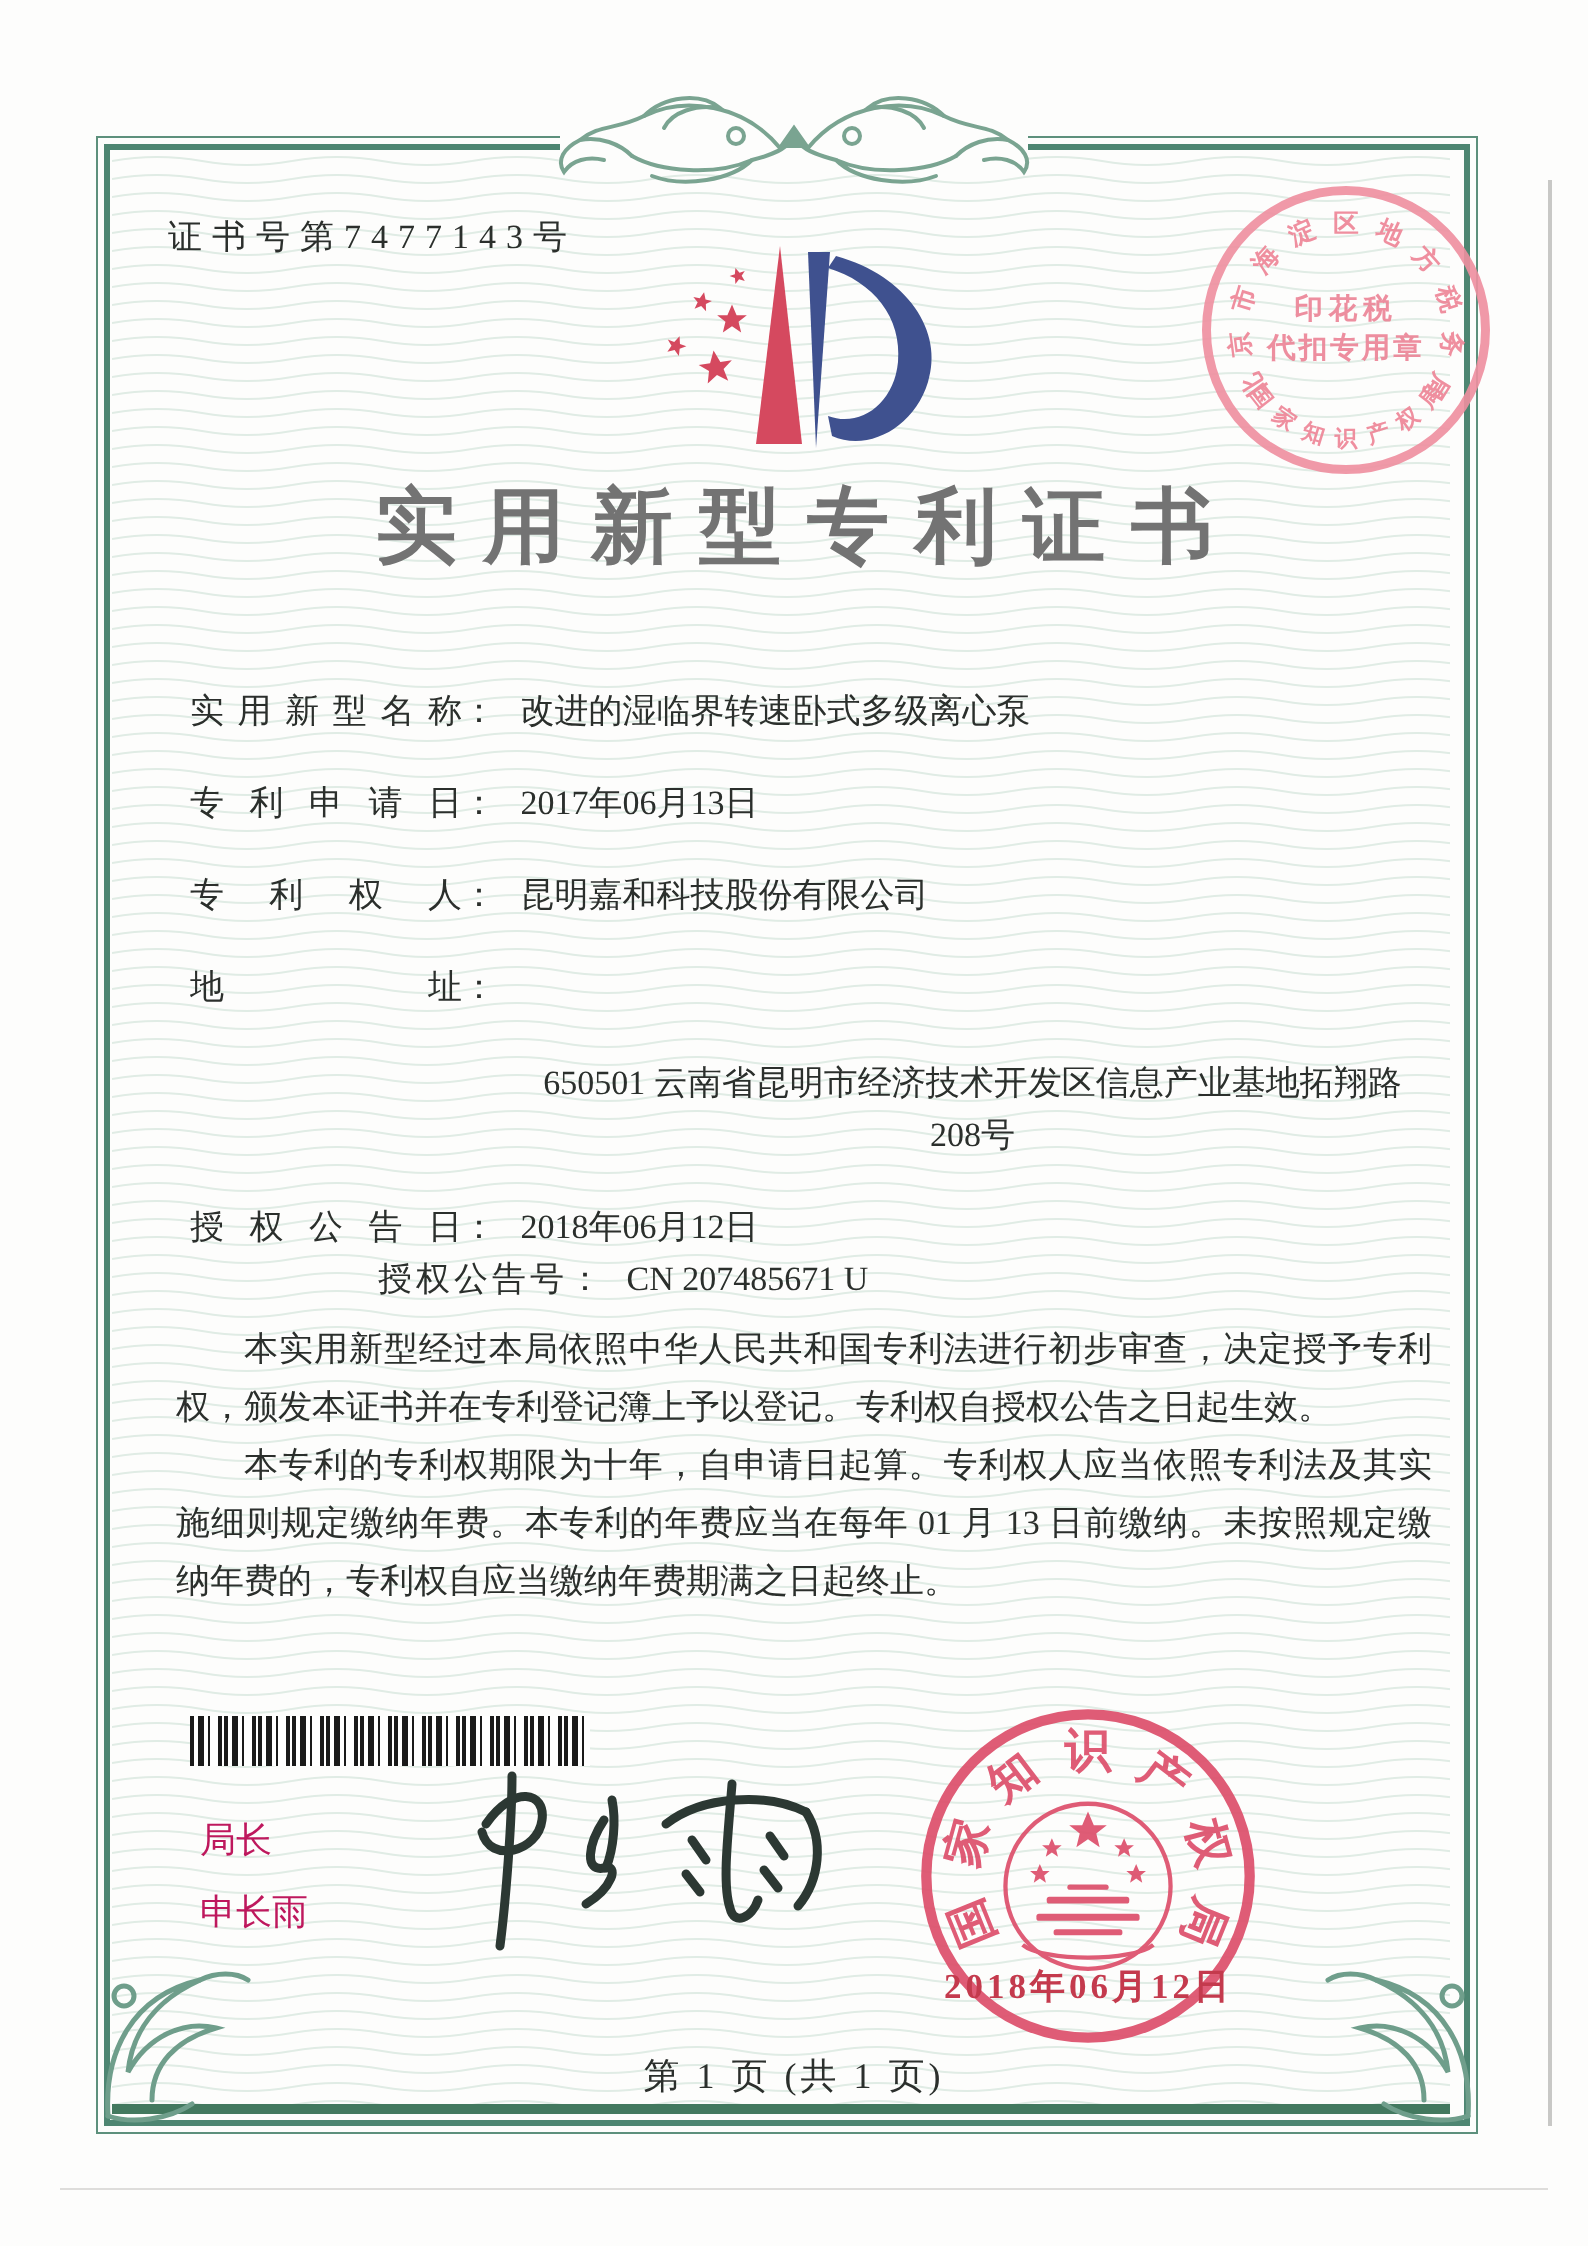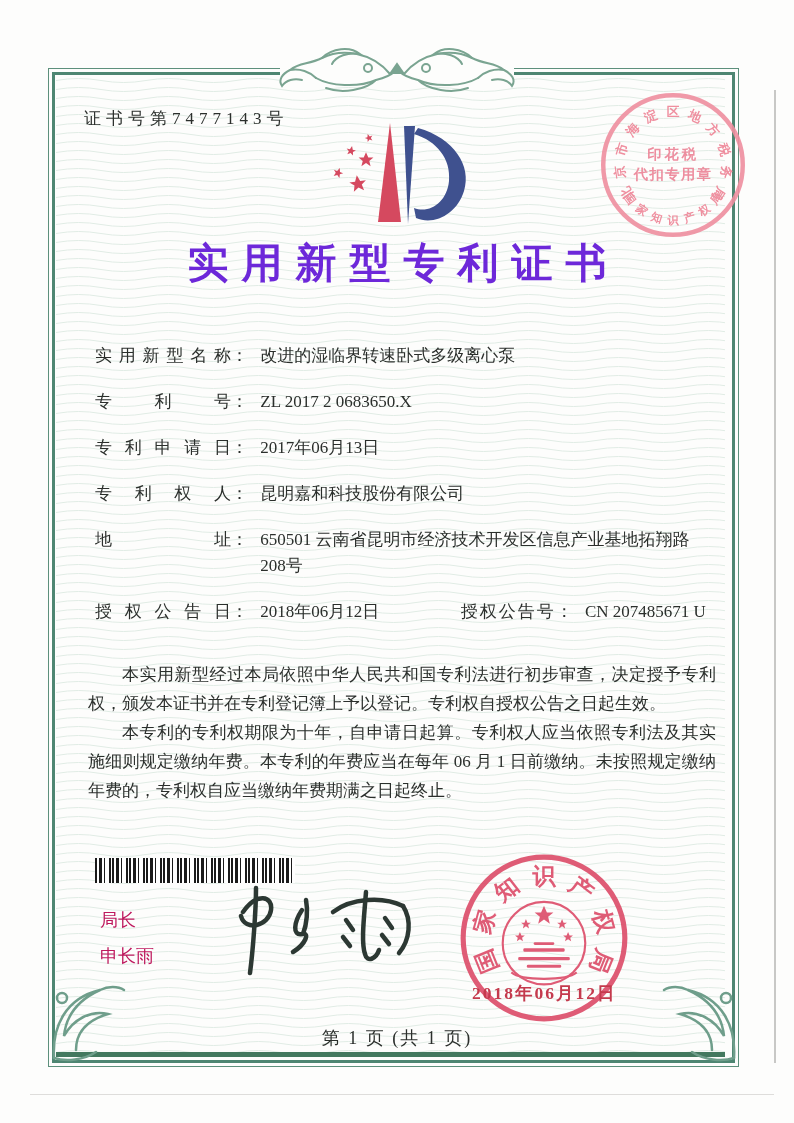--- a/index.html
+++ b/index.html
@@ -16,29 +16,29 @@
   .ornament-top{position:absolute;left:272px;top:34px;z-index:3;}
   .corner{position:absolute;z-index:3;}
   .corner.bl{left:46px;top:980px;}
   .corner.br{right:52px;top:980px;transform:scaleX(-1);}
 
   .cert-no{position:absolute;left:84px;top:107px;font-size:17px;letter-spacing:5px;z-index:4;}
 
   .logo{position:absolute;left:318px;top:118px;z-index:4;}
 
   .title{position:absolute;left:0;right:0;top:236px;text-align:center;font-size:41px;font-weight:bold;
-         letter-spacing:13px;text-indent:13px;color:#6d28d9;z-index:4;}
+         letter-spacing:13px;text-indent:13px;color:#737373;z-index:4;}
 
   .fields{position:absolute;left:95px;top:343px;width:600px;z-index:4;font-size:17px;}
   .frow{margin-bottom:20px;line-height:26px;white-space:nowrap;}
   .flabel{display:inline-block;width:136px;text-align:justify;text-align-last:justify;vertical-align:top;}
   .fcolon{vertical-align:top;}
-  .fvalue{margin-left:8px;vertical-align:top;display:inline-block;white-space:normal;}
-  .fvalue.wide{width:452px;}
-  .grant-row{display:flex;white-space:nowrap;}
+  .fvalue{margin-left:8px;vertical-align:top;display:inline-block;white-space:normal;text-align:center;}
+  .fvalue.wide{width:452px;margin-top:48px;}
+  .grant-row{display:flex;white-space:nowrap;flex-direction:column;}
   .grant-right{margin-left:94px;}
   .grant-right .glabel{letter-spacing:2px;}
 
   .paragraphs{position:absolute;left:88px;top:660px;width:628px;z-index:4;
               font-size:17px;line-height:29px;text-align:justify;}
   .paragraphs p{margin:0;text-indent:2em;}
 
   .barcode{position:absolute;left:95px;top:858px;width:200px;height:25px;z-index:4;
     background:repeating-linear-gradient(90deg,#1a1a1a 0 2px,#fff 2px 4px,#1a1a1a 4px 7px,#fff 7px 9px,
                #1a1a1a 9px 10px,#fff 10px 14px,#1a1a1a 14px 16px,#fff 16px 17px);}
@@ -130,24 +130,20 @@
   </svg>
 
   <div class="title">实用新型专利证书</div>
 
   <div class="fields">
     <div class="frow">
       <span class="flabel">实用新型名称</span><span class="fcolon">：</span>
       <span class="fvalue">改进的湿临界转速卧式多级离心泵</span>
     </div>
     <div class="frow">
-      <span class="flabel">专利号</span><span class="fcolon">：</span>
-      <span class="fvalue">ZL 2017 2 0683650.X</span>
-    </div>
-    <div class="frow">
       <span class="flabel">专利申请日</span><span class="fcolon">：</span>
       <span class="fvalue">2017年06月13日</span>
     </div>
     <div class="frow">
       <span class="flabel">专利权人</span><span class="fcolon">：</span>
       <span class="fvalue">昆明嘉和科技股份有限公司</span>
     </div>
     <div class="frow">
       <span class="flabel">地址</span><span class="fcolon">：</span>
       <span class="fvalue wide">650501 云南省昆明市经济技术开发区信息产业基地拓翔路208号</span>
@@ -159,21 +155,21 @@
       </span>
       <span class="grant-right">
         <span class="glabel">授权公告号</span><span>：</span>
         <span class="fvalue">CN 207485671 U</span>
       </span>
     </div>
   </div>
 
   <div class="paragraphs">
     <p>本实用新型经过本局依照中华人民共和国专利法进行初步审查，决定授予专利权，颁发本证书并在专利登记簿上予以登记。专利权自授权公告之日起生效。</p>
-    <p>本专利的专利权期限为十年，自申请日起算。专利权人应当依照专利法及其实施细则规定缴纳年费。本专利的年费应当在每年 06 月 1 日前缴纳。未按照规定缴纳年费的，专利权自应当缴纳年费期满之日起终止。</p>
+    <p>本专利的专利权期限为十年，自申请日起算。专利权人应当依照专利法及其实施细则规定缴纳年费。本专利的年费应当在每年 01 月 13 日前缴纳。未按照规定缴纳年费的，专利权自应当缴纳年费期满之日起终止。</p>
   </div>
 
   <div class="barcode"></div>
 
   <div class="sig-block">
     <div>局长</div>
     <div>申长雨</div>
   </div>
 
   <svg class="sig-svg" width="230" height="100" viewBox="0 0 230 100">

